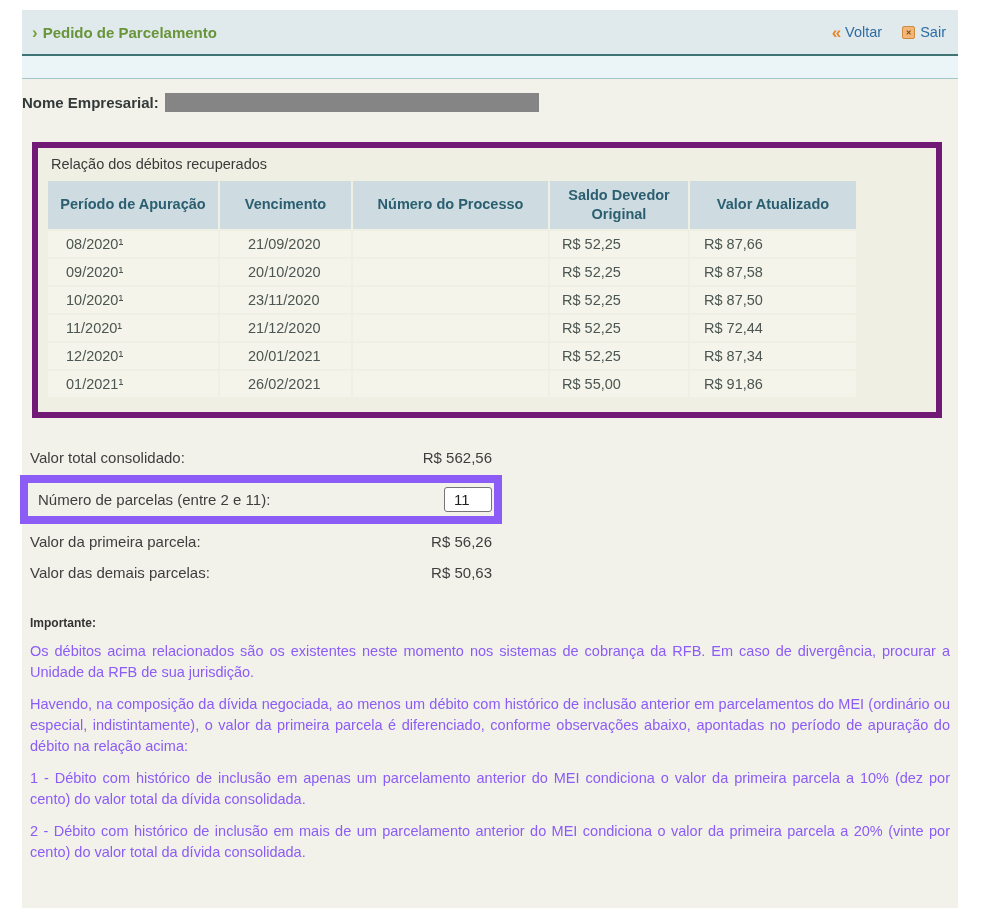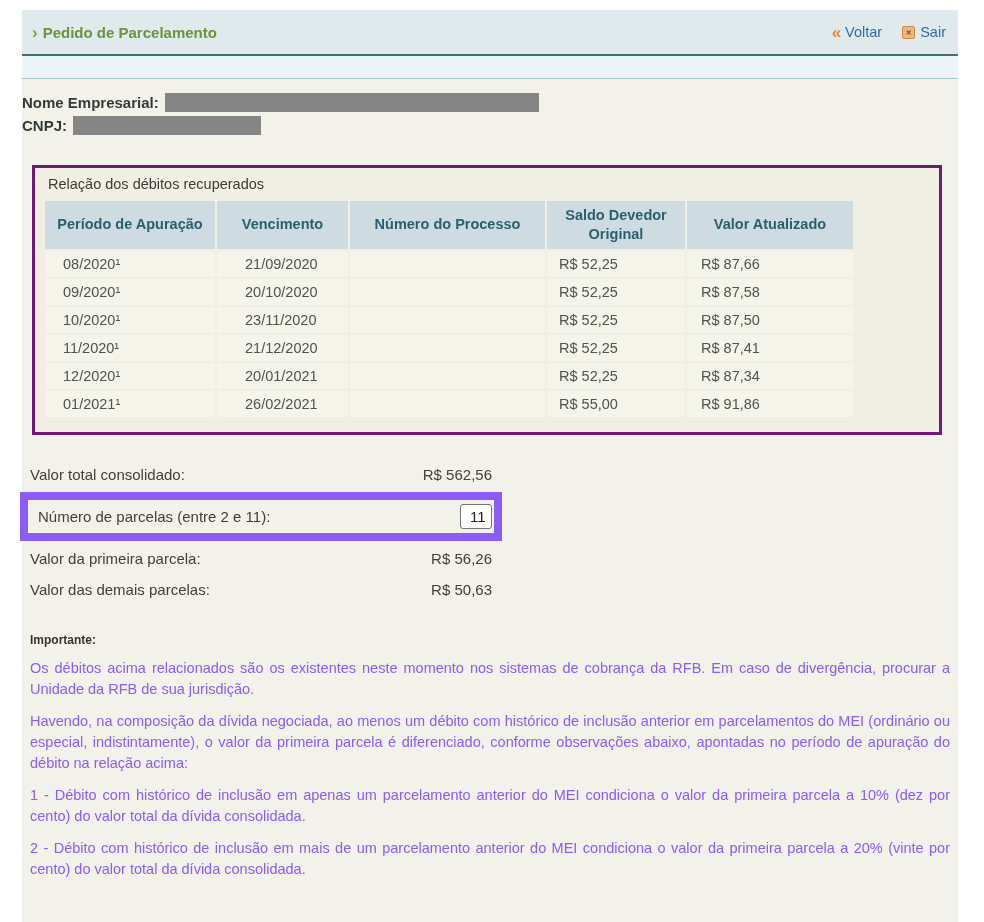--- a/index.html
+++ b/index.html
@@ -32,21 +32,21 @@
 
   .identity { margin: 2px 0 0 0; }
   .identity-row { display: flex; align-items: center; height: 23px; }
   .identity-label { font-weight: bold; font-size: 15px; color: #333a3a; }
   .redaction { background: #858585; height: 19px; margin-left: 6px; }
   .redaction.company { width: 374px; }
   .redaction.cnpj { width: 188px; }
 
   
   .debts-box {
-    margin: 28px 16px 0 10px; border: 3px solid #701a75; background: #f0efe3;
+    margin: 28px 16px 0 10px; border: 6px solid #701a75; background: #f0efe3;
     padding: 7px 8px 13px 8px;
   }
   .debts-caption { font-size: 14.5px; color: #3a3a3a; margin: 1px 0 7px 5px; }
   table.debts { border-collapse: collapse; width: 810px; table-layout: fixed; }
   table.debts col.c1 { width: 172px; } table.debts col.c2 { width: 133px; }
   table.debts col.c3 { width: 197px; } table.debts col.c4 { width: 140px; }
   table.debts col.c5 { width: 168px; }
   table.debts th {
     background: #cedce2; color: #2b5f70; font-weight: bold; font-size: 14.5px;
     padding: 5px 6px; line-height: 1.3; text-align: center; border: 2px solid #f0efe3;
@@ -60,21 +60,21 @@
   table.debts td:nth-child(4) { padding-left: 12px; }
   table.debts td:nth-child(5) { padding-left: 14px; }
 
   
   .summary { width: 478px; margin: 24px 0 0 8px; font-size: 15px; color: #3e3e3e; }
   .summary-row { display: flex; align-items: center; justify-content: space-between; padding: 7px 16px 7px 0; }
   .summary-value { font-size: 15px; color: #3e3e3e; }
   .highlight-box { border: 8px solid #8b5cf6; margin: 2px 0; padding: 1px 0 1px 10px; position: relative; left: -10px; width: 482px; }
   .highlight-box .summary-row { padding: 3px 2px 3px 0; }
   input.parcelas-input {
-    width: 32px; height: 25px; border: 1px solid #757575; border-radius: 3px;
+    width: 48px; height: 25px; border: 1px solid #757575; border-radius: 3px;
     font-family: "Liberation Sans", sans-serif; font-size: 15px; color: #222;
     padding: 0 0 0 9px; background: #ffffff;
   }
 
   
   .notes { margin: 28px 8px 0 8px; }
   .notes-heading { font-weight: bold; font-size: 12px; color: #333333; margin-bottom: 10px; }
   .notes p { font-size: 14.5px; color: #8b5cf6; line-height: 21px; text-align: justify; margin: 11px 0; }
 </style>
 </head>
@@ -100,24 +100,20 @@
   </div>
 
   <div class="sub-band"></div>
 
   <div class="main-area">
 
     <div class="identity">
       <div class="identity-row">
         <span class="identity-label">Nome Empresarial:</span>
         <span class="redaction company"></span>
-      </div>
-      <div class="identity-row">
-        <span class="identity-label">CNPJ:</span>
-        <span class="redaction cnpj"></span>
       </div>
     </div>
 
     <div class="debts-box">
       <div class="debts-caption">Relação dos débitos recuperados</div>
       <table class="debts">
         <colgroup>
             <col class="c1">
             <col class="c2">
             <col class="c3">
@@ -153,21 +149,21 @@
               <td>23/11/2020</td>
               <td></td>
               <td>R$ 52,25</td>
               <td>R$ 87,50</td>
             </tr>
             <tr>
               <td>11/2020¹</td>
               <td>21/12/2020</td>
               <td></td>
               <td>R$ 52,25</td>
-              <td>R$ 87,41</td>
+              <td>R$ 72,44</td>
             </tr>
             <tr>
               <td>12/2020¹</td>
               <td>20/01/2021</td>
               <td></td>
               <td>R$ 52,25</td>
               <td>R$ 87,34</td>
             </tr>
             <tr>
               <td>01/2021¹</td>

